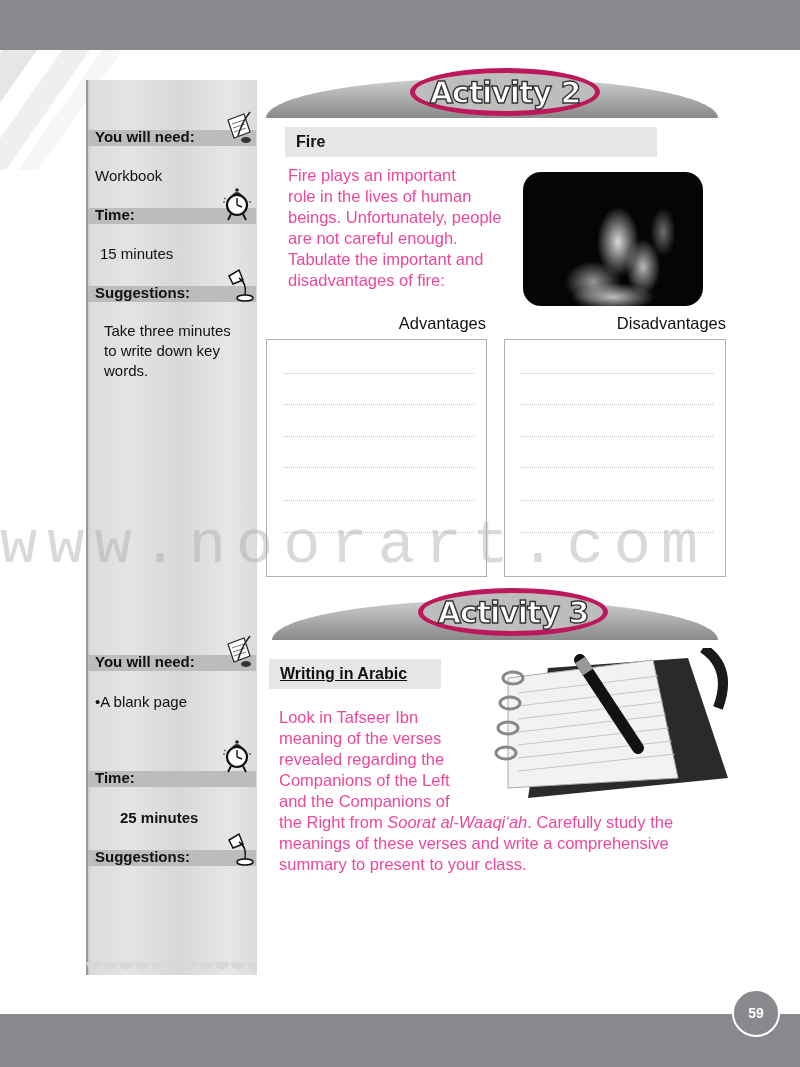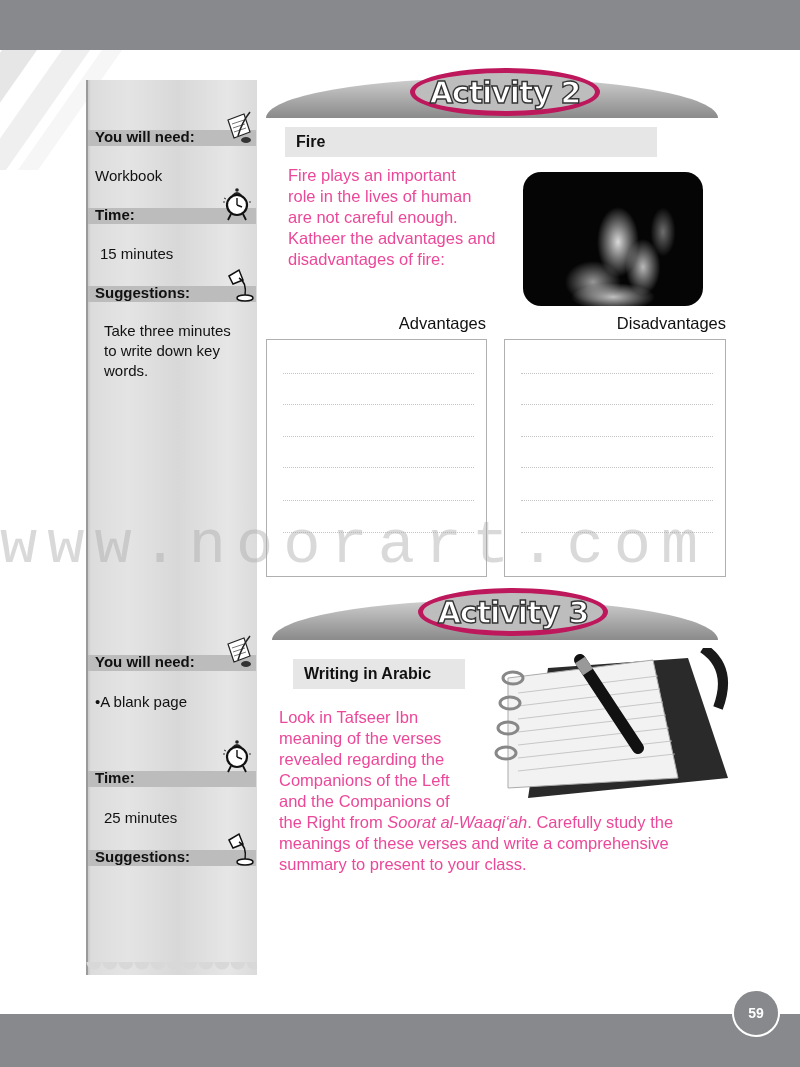--- a/index.html
+++ b/index.html
@@ -122,43 +122,44 @@
     <span>Time:</span>
   </div>
 <svg class="sb-icon" style="left:222px;top:739px;" viewBox="0 0 30 34">
   <path d="M10 8 Q15 2 20 8 Z" fill="#222"></path>
   <circle cx="15" cy="3" r="1.8" fill="#222"></circle>
   <circle cx="15" cy="18" r="10" fill="#fff" stroke="#111" stroke-width="2.2"></circle>
   <path d="M15 18 L15 11 M15 18 L20 20" stroke="#111" stroke-width="1.4"></path>
   <path d="M9 27 L6 33 M21 27 L24 33" stroke="#111" stroke-width="1.8"></path>
   <path d="M1 15 L3 15 M27 15 L29 15 M2 11 L4 12" stroke="#333" stroke-width="1"></path>
 </svg>
-<div class="sb-text" style="left:104px;top:808px;">25 minutes</div>
+<div class="sb-text" style="left:120px;top:808px;font-weight:bold;">25 minutes</div>
 
 <div class="sb-head" style="top:850px;">
     <span>Suggestions:</span>
   </div>
 <svg class="sb-icon" style="left:225px;top:832px;" viewBox="0 0 30 34">
   <path d="M4 8 L14 2 L18 12 L8 16 Z" fill="#fff" stroke="#111" stroke-width="1.5"></path>
   <path d="M14 10 Q22 14 20 28" stroke="#111" fill="none" stroke-width="1.5"></path>
   <ellipse cx="20" cy="30" rx="8" ry="3" fill="#fff" stroke="#111" stroke-width="1.5"></ellipse>
 </svg>
 
 <div class="activity-arc" style="left:266px;top:78px;width:452px;"></div>
 <div class="activity-oval" style="left:410px;top:68px;width:190px;">
   <span>Activity 2</span>
 </div>
 
 <div class="section-title" style="left:285px;top:127px;width:372px;">Fire</div>
 
 <div class="body-text" style="left:288px;top:165px;width:235px;">
   <div>Fire plays an important</div>
   <div>role in the lives of human</div>
+  <div>beings. Unfortunately, people</div>
   <div>are not careful enough.</div>
-  <div>Katheer the advantages and</div>
+  <div>Tabulate the important and</div>
   <div>disadvantages of fire:</div>
 </div>
 
 <div class="fire-img"></div>
 
 <div class="col-label" style="left:266px;top:314px;width:220px;">Advantages</div>
 <div class="col-label" style="left:504px;top:314px;width:222px;">Disadvantages</div>
 
 <div class="box" style="left:266px;top:339px;width:221px;height:238px;">
   <div class="box-line" style="top:33px;"></div>
@@ -175,21 +176,21 @@
   <div class="box-line" style="top:127px;"></div>
   <div class="box-line" style="top:160px;"></div>
   <div class="box-line" style="top:192px;"></div>
 </div>
 
 <div class="activity-arc" style="left:272px;top:600px;width:446px;"></div>
 <div class="activity-oval" style="left:418px;top:588px;width:190px;">
   <span>Activity 3</span>
 </div>
 
-<div class="section-title" style="left:293px;top:659px;width:172px;">Writing in Arabic</div>
+<div class="section-title" style="left:269px;top:659px;width:172px;text-decoration:underline;">Writing in Arabic</div>
 
 <svg class="planner-img" viewBox="0 0 245 155">
   <path d="M60 20 L200 10 L240 130 L40 150 Z" fill="#2a2a2a"></path>
   <path d="M215 0 Q245 20 230 60" stroke="#1a1a1a" stroke-width="10" fill="none"></path>
   <path d="M20 30 L165 12 L190 130 L20 140 Z" fill="#f2f2f2" stroke="#aaa"></path>
   <g stroke="#bbb" stroke-width="0.8">
     <line x1="30" y1="45" x2="170" y2="28"></line>
     <line x1="30" y1="58" x2="172" y2="41"></line>
     <line x1="30" y1="71" x2="175" y2="54"></line>
     <line x1="30" y1="84" x2="178" y2="67"></line>

